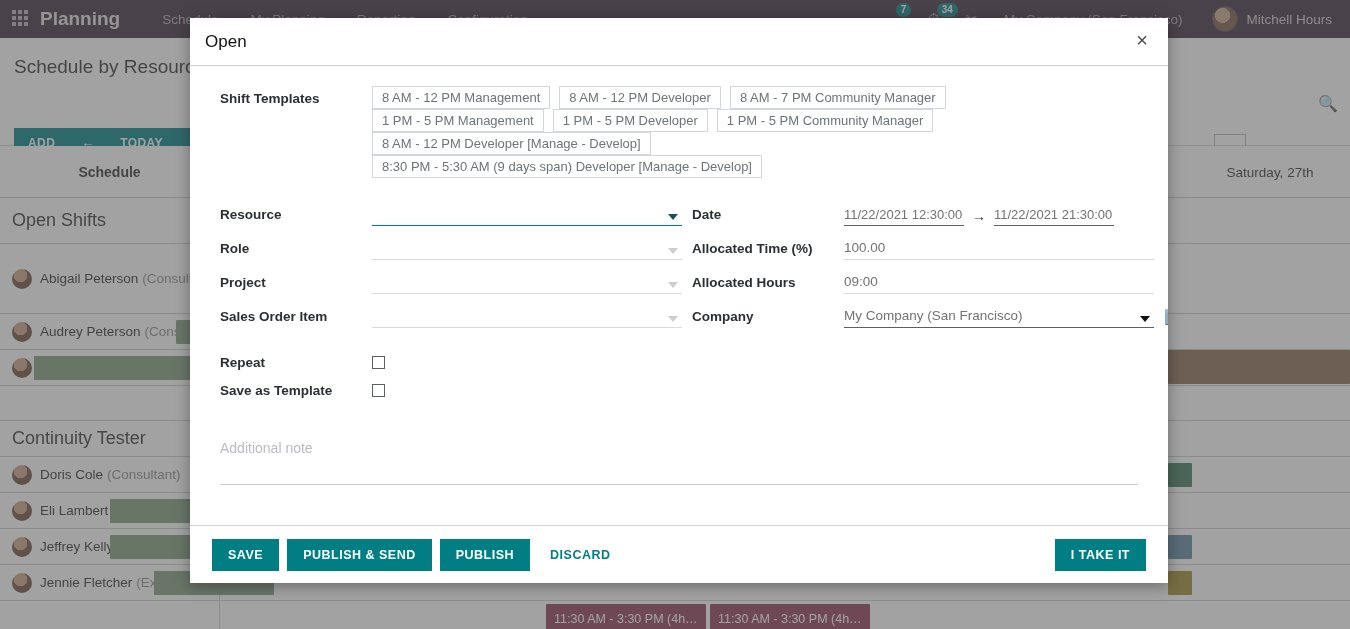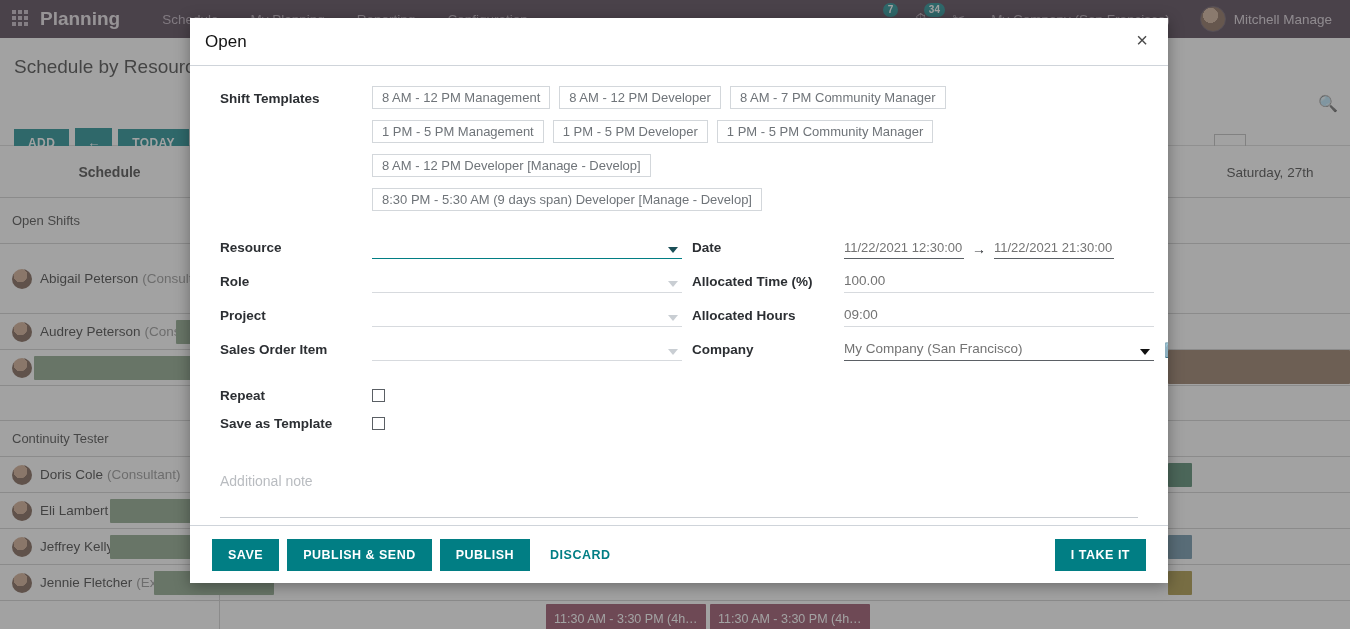--- a/index.html
+++ b/index.html
@@ -45,21 +45,21 @@
   }
   .user-name { font-size: 13.5px; color: #d7cdd6; white-space: nowrap; padding-right: 10px; }
 
   .ctrl-panel { position: absolute; top: 38px; left: 0; right: 0; height: 108px; background: #fff;
      border-bottom: 1px solid #d8d8d8; }
   .view-title { position: absolute; left: 14px; top: 18px; font-size: 19px; color: #303030; white-space: nowrap; }
   .btn-teal {
     background: #017e84; color: #fff; border: none; font-size: 12px; font-weight: bold;
     letter-spacing: .4px; padding: 7px 14px; cursor: pointer;
   }
-  .ctrl-buttons { position: absolute; left: 14px; top: 90px; display: flex; align-items: center; gap: 6px; }
+  .ctrl-buttons { position: absolute; left: 14px; top: 90px; display: flex; }
   .arrow-btn { background: #017e84; color: #fff; border: none; padding: 7px 12px; font-size: 13px; cursor: pointer; }
   .plan-orders { position: absolute; left: 14px; top: 127px; font-size: 12.5px; font-weight: bold;
      color: #017e84; letter-spacing: .4px; }
   .search-icon-top { position: absolute; right: 12px; top: 56px; font-size: 16px; color: #444; }
 
   .viewswitch { position: absolute; right: 8px; top: 96px; display: flex; align-items: center; gap: 0px; }
   .vs-btn { width: 32px; height: 46px; display: flex; align-items: center; justify-content: center;
      font-size: 16px; color: #333; }
   .vs-btn.active { border: 1px solid #b5b5b5; }
 
@@ -70,21 +70,21 @@
      font-weight: bold; color: #303030; border-right: 1px solid #ccc; }
   .daycol-head { position: absolute; top: 0; height: 52px; display:flex; align-items:center;
      justify-content:center; font-size: 13.5px; color: #303030; }
 
   .rowlist { position: absolute; top: 198px; left: 0; right: 0; bottom: 0; }
   .grow { position: relative; border-bottom: 1px solid #ccc; }
   .grow .lbl { position: absolute; left: 0; top: 0; bottom: 0; width: 220px;
       display: flex; align-items: center; padding-left: 12px; font-size: 13.5px;
       color: #2b2b2b; border-right: 1px solid #ccc; white-space: nowrap; overflow: hidden; }
   .grow .lbl .role { color: #8a8a8a; margin-left: 4px; }
-  .grow.group .lbl { font-size: 13px; color: #333; }
+  .grow.group .lbl { font-size: 18px; color: #333; }
   .mini-av { width: 20px; height: 20px; border-radius: 50%; margin-right: 8px; flex: 0 0 auto;
       background: radial-gradient(circle at 42% 32%, #c9a184 0 38%, #6d4f3e 39% 100%); }
   .shiftblk { position: absolute; top: 6px; height: 24px; border-radius: 1px; }
 
   
   .dimmer { position: absolute; inset: 0; background: rgba(86,86,86,.55); }
 
   
   .modal {
     position: absolute; left: 190px; top: 18px; width: 978px; height: 565px;
@@ -101,21 +101,21 @@
   .spacer { flex: 1 1 auto; }
   .btn-footer { background: #017e84; color: #fff; border: none; font-size: 12.5px; font-weight: bold;
      letter-spacing: .5px; padding: 9px 16px; cursor: pointer; }
   .btn-link { background: none; border: none; color: #017e84; font-size: 12.5px; font-weight: bold;
      letter-spacing: .5px; cursor: pointer; padding: 9px 12px; }
 
   
   .tpl-row { display: flex; }
   .tpl-label { width: 152px; flex: 0 0 auto; font-size: 13.5px; font-weight: bold; color: #2c2f33;
      padding-top: 5px; }
-  .tpl-chips { display: flex; flex-wrap: wrap; gap: 11px 9px; max-width: 660px; }
+  .tpl-chips { display: flex; flex-wrap: wrap; gap: 0 9px; max-width: 660px; }
   .chip { border: 1px solid #d3d7db; background: #fff; color: #6f7479; font-size: 13px;
      padding: 3px 9px; cursor: pointer; white-space: nowrap; }
 
   
   .form-cols { display: flex; margin-top: 20px; }
   .col { width: 462px; flex: 0 0 auto; }
   .col.right { margin-left: 10px; }
   .frow { display: flex; align-items: flex-end; height: 28px; margin-bottom: 0px; }
   .frow + .frow { margin-top: 0px; }
   .flabel { width: 152px; flex: 0 0 auto; font-size: 13.5px; font-weight: bold; color: #2c2f33;
@@ -171,21 +171,21 @@
       <div class="nav-right">
         <div class="nav-icon">☁
           <span class="badge">7</span>
         </div>
         <div class="nav-icon">⏱
           <span class="badge">34</span>
         </div>
         <div class="nav-icon">✂</div>
         <div class="company-name">My Company (San Francisco)</div>
         <div class="avatar"></div>
-        <div class="user-name">Mitchell Manage</div>
+        <div class="user-name">Mitchell Hours</div>
       </div>
     </div>
 
     <div class="ctrl-panel">
       <div class="view-title">Schedule by Resource</div>
       <div class="ctrl-buttons">
         <button class="btn-teal">ADD</button>
         <button class="arrow-btn">←</button>
         <button class="btn-teal">TODAY</button>
         <button class="arrow-btn">→</button>

